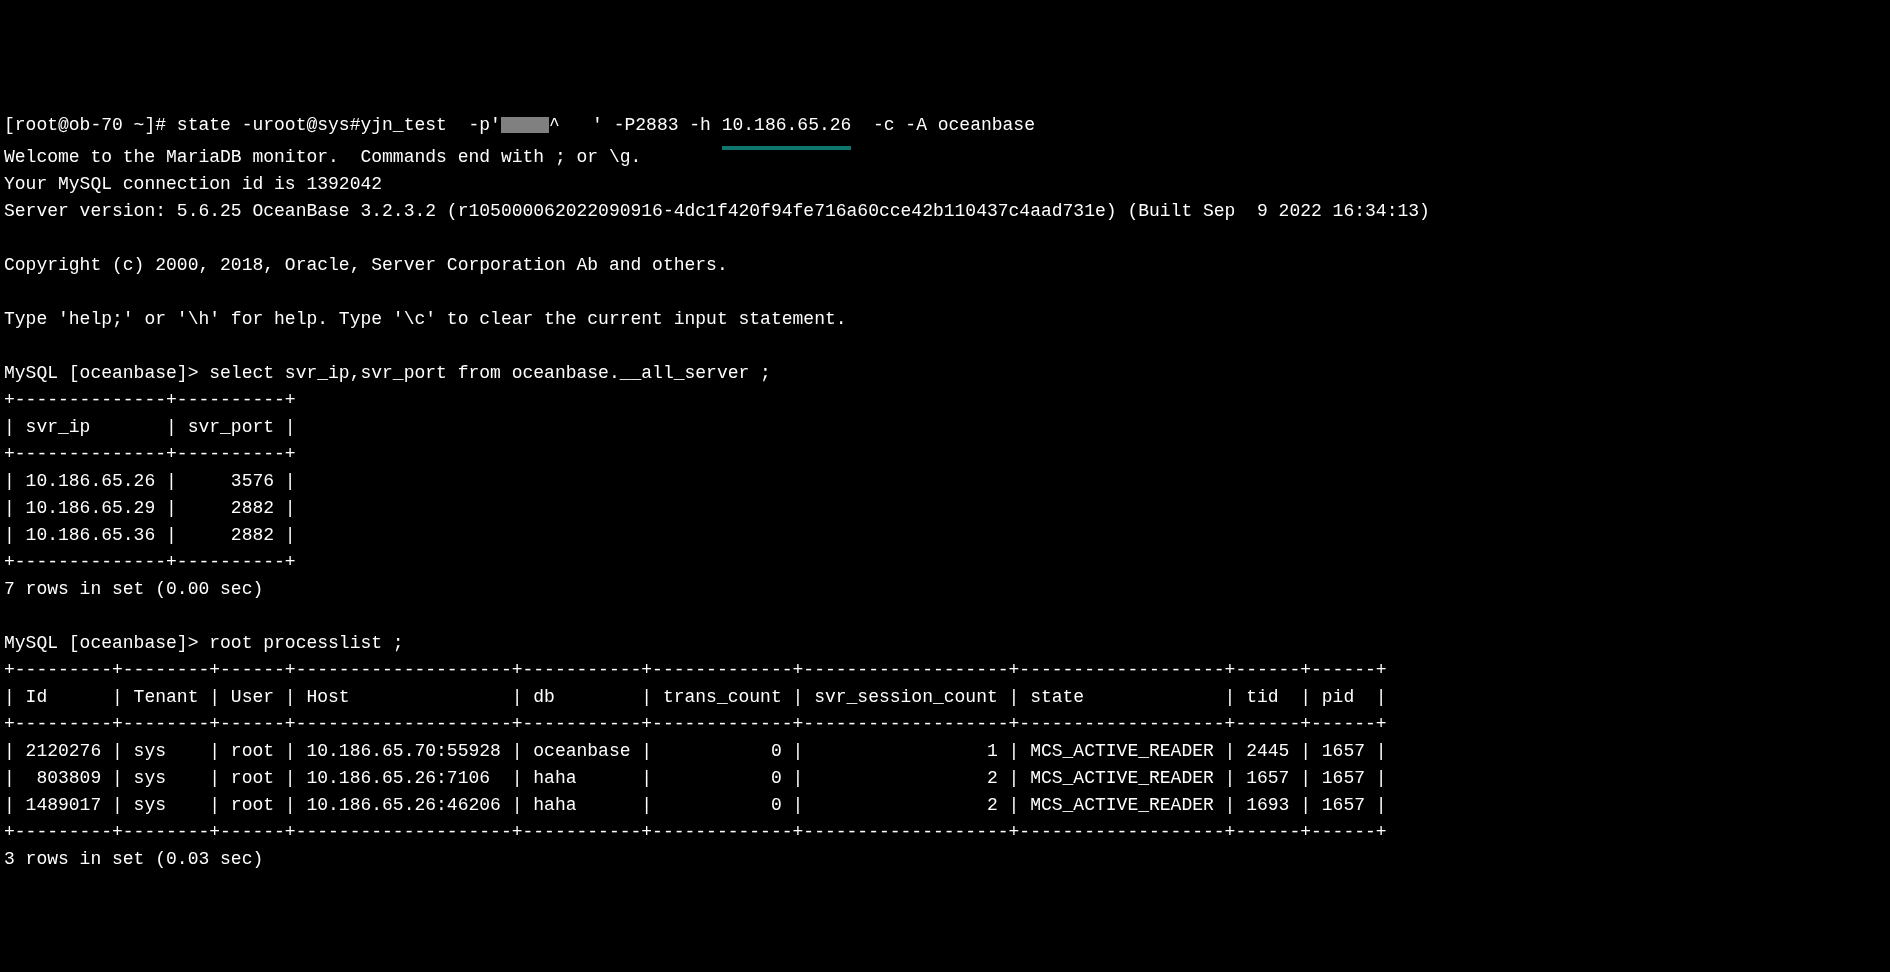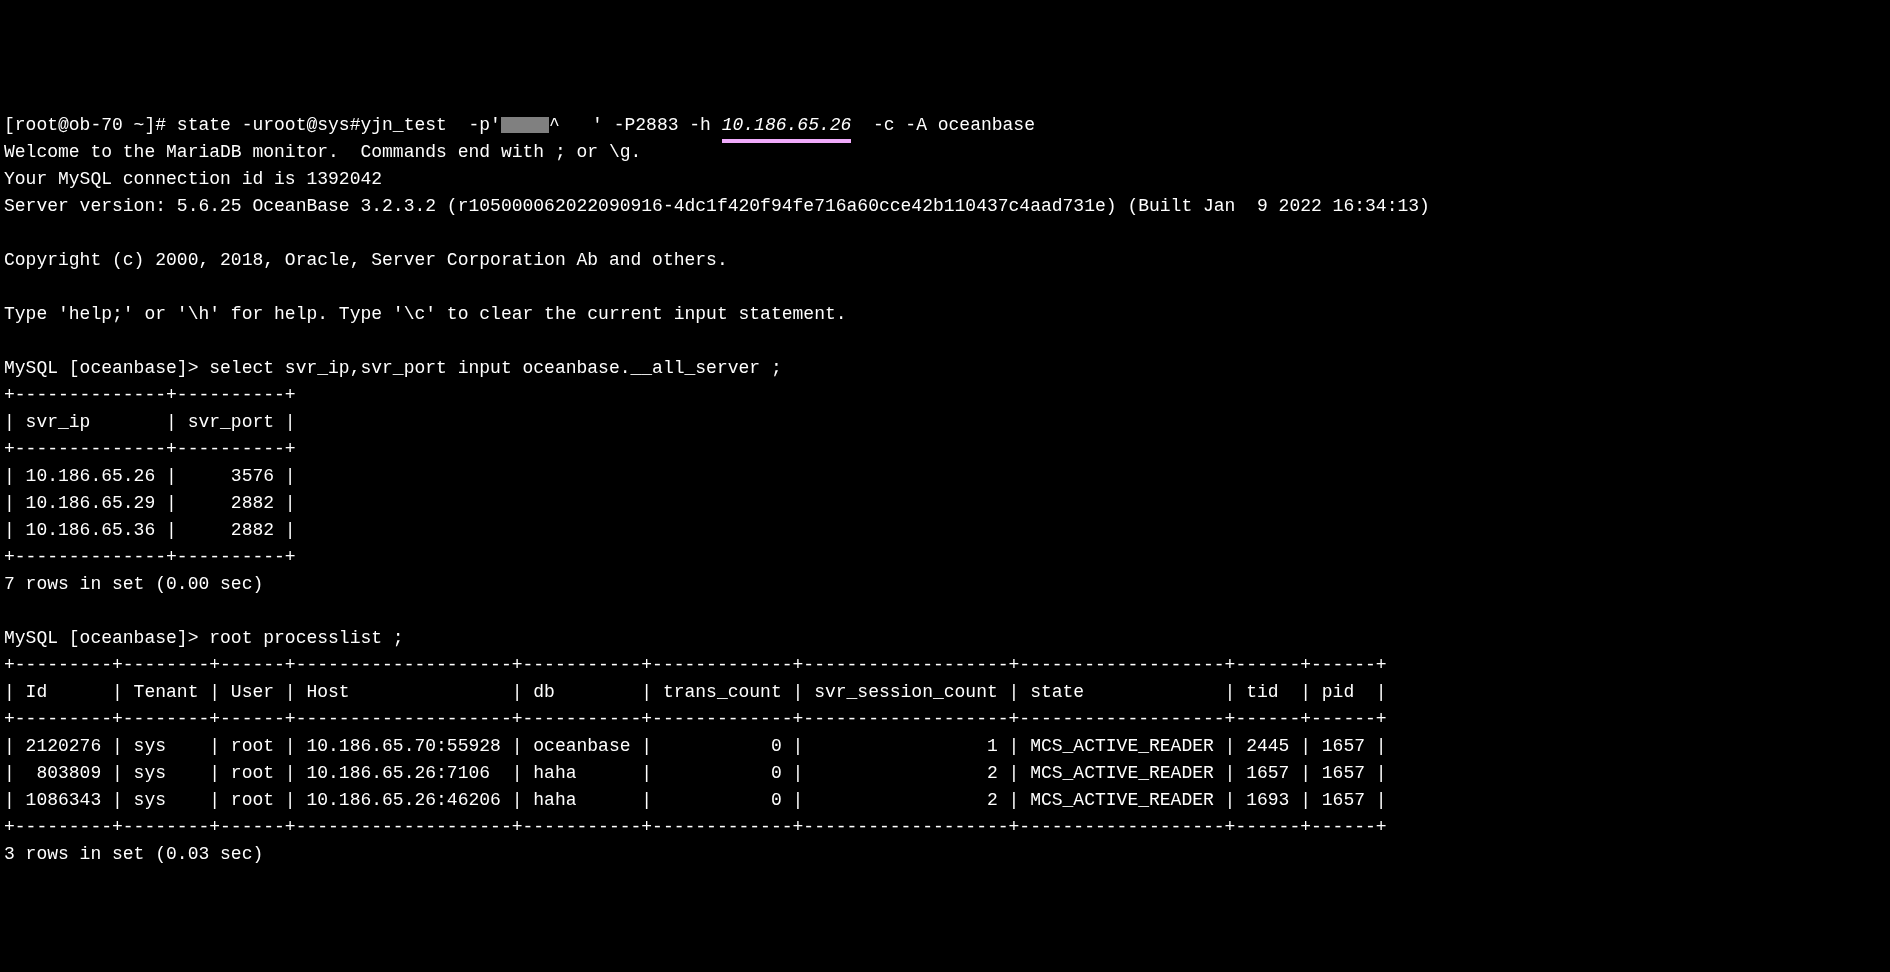--- a/index.html
+++ b/index.html
@@ -7,63 +7,62 @@
       background: #000000;
       color: #ffffff;
       font-family: "Menlo", "Monaco", "Consolas", "Courier New", monospace;
       font-size: 18px;
       line-height: 1.5;
       padding: 4px;
       white-space: pre;
     }
     .underline-mark {
       display: inline-block;
-      border-bottom: 4px solid #f0abfc;
-      padding-bottom: 0;
+      border-bottom: 4px solid #0f766e;
+      padding-bottom: 7px;
       margin-bottom: -6px;
-      font-style: italic;
     }
     .redacted {
       display: inline-block;
       background: #808080;
       color: #808080;
       width: 48px;
       height: 16px;
       vertical-align: middle;
     }
   </style>
 </head>
 <body>
 
 
 
 <div><span>[root@ob-70 ~]# </span><span>state -uroot@sys#yjn_test  -p'</span><span class="redacted"></span><span>^   ' -P2883 -h </span><span class="underline-mark">10.186.65.26</span><span>  -c -A oceanbase</span>
 <span>Welcome to the MariaDB monitor.  Commands end with ; or \g.</span>
 <span>Your MySQL connection id is 1392042</span>
-<span>Server version: 5.6.25 OceanBase 3.2.3.2 (r105000062022090916-4dc1f420f94fe716a60cce42b110437c4aad731e) (Built Jan  9 2022 16:34:13)</span>
+<span>Server version: 5.6.25 OceanBase 3.2.3.2 (r105000062022090916-4dc1f420f94fe716a60cce42b110437c4aad731e) (Built Sep  9 2022 16:34:13)</span>
 <span></span>
 <span>Copyright (c) 2000, 2018, Oracle, Server Corporation Ab and others.</span>
 <span></span>
 <span>Type 'help;' or '\h' for help. Type '\c' to clear the current input statement.</span>
 
-<span>MySQL [oceanbase]&gt; </span><span>select svr_ip,svr_port input oceanbase.__all_server ;</span>
+<span>MySQL [oceanbase]&gt; </span><span>select svr_ip,svr_port from oceanbase.__all_server ;</span>
 <span>+--------------+----------+</span>
 <span>| svr_ip       | svr_port |</span>
 <span>+--------------+----------+</span>
 <span>| 10.186.65.26 |     3576 |</span>
 <span>| 10.186.65.29 |     2882 |</span>
 <span>| 10.186.65.36 |     2882 |</span>
 <span>+--------------+----------+</span>
 <span>7 rows in set (0.00 sec)</span>
 
 <span>MySQL [oceanbase]&gt; </span><span>root processlist ;</span>
 <span>+---------+--------+------+--------------------+-----------+-------------+-------------------+-------------------+------+------+</span>
 <span>| Id      | Tenant | User | Host               | db        | trans_count | svr_session_count | state             | tid  | pid  |</span>
 <span>+---------+--------+------+--------------------+-----------+-------------+-------------------+-------------------+------+------+</span>
 <span>| 2120276 | sys    | root | 10.186.65.70:55928 | oceanbase |           0 |                 1 | MCS_ACTIVE_READER | 2445 | 1657 |</span>
 <span>|  803809 | sys    | root | 10.186.65.26:7106  | haha      |           0 |                 2 | MCS_ACTIVE_READER | 1657 | 1657 |</span>
-<span>| 1086343 | sys    | root | 10.186.65.26:46206 | haha      |           0 |                 2 | MCS_ACTIVE_READER | 1693 | 1657 |</span>
+<span>| 1489017 | sys    | root | 10.186.65.26:46206 | haha      |           0 |                 2 | MCS_ACTIVE_READER | 1693 | 1657 |</span>
 <span>+---------+--------+------+--------------------+-----------+-------------+-------------------+-------------------+------+------+</span>
 <span>3 rows in set (0.03 sec)</span>
 </div>
 
 
 
 
 </body></html>

